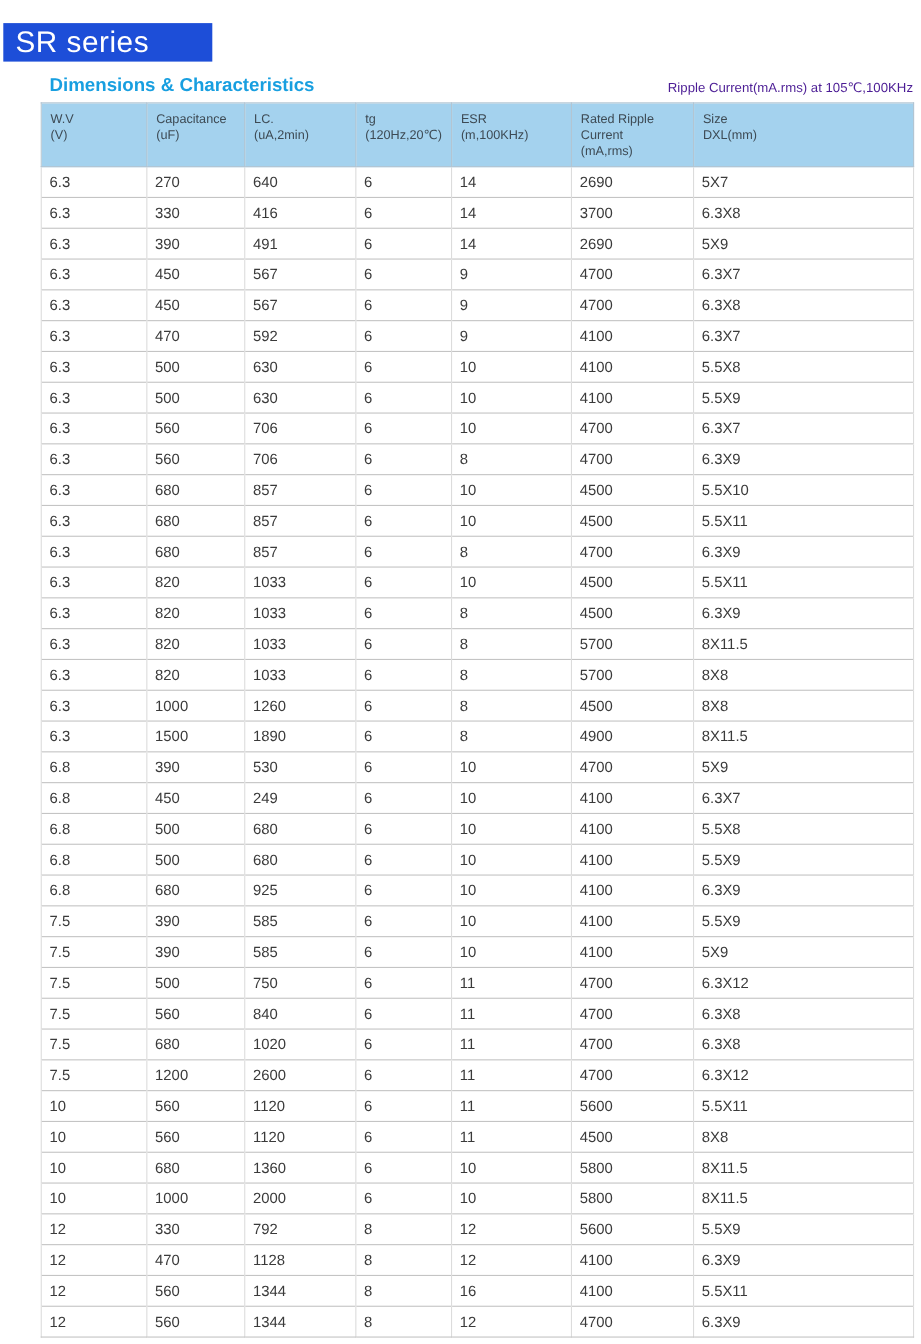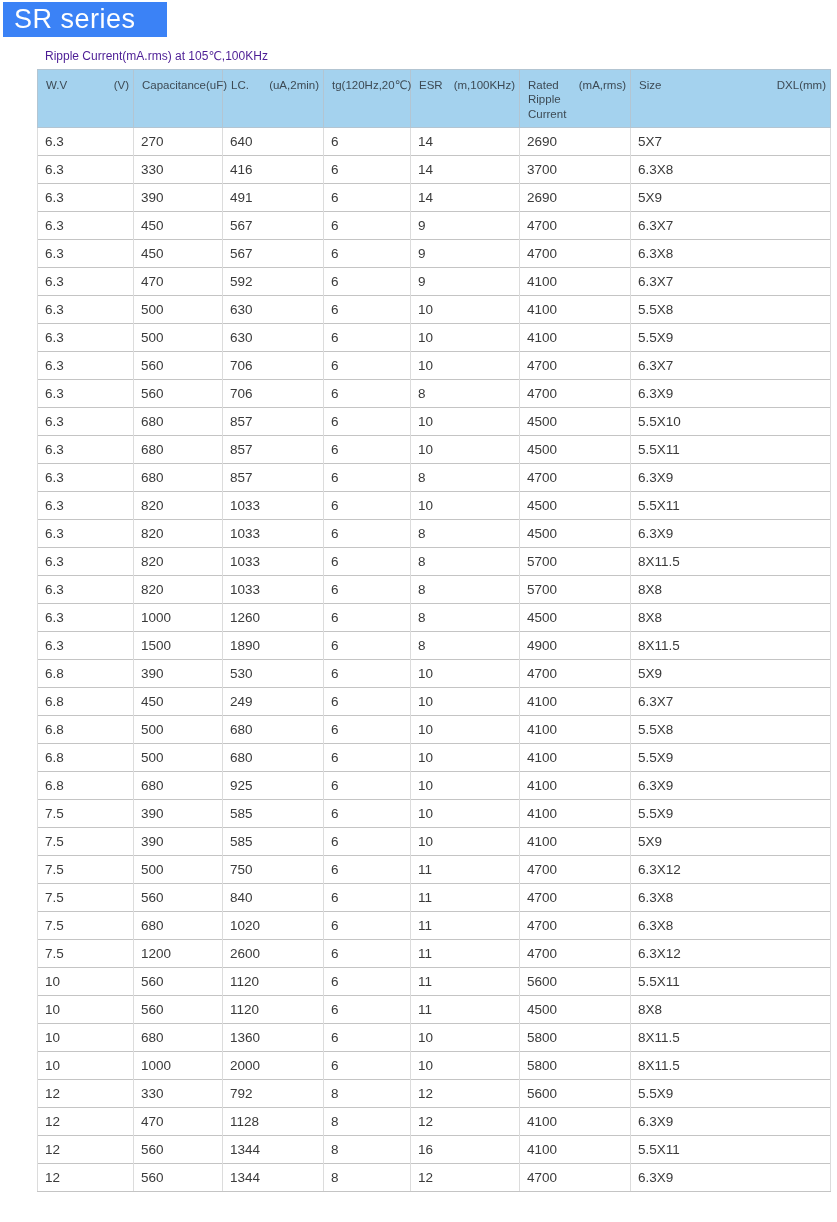--- a/index.html
+++ b/index.html
@@ -4,23 +4,23 @@
 <style>
   * { box-sizing: border-box; }
   html, body {
     margin: 0; padding: 0;
     width: 837px; height: 1222px;
     background: #ffffff;
     font-family: "Liberation Sans", "DejaVu Sans", sans-serif;
     overflow: hidden;
   }
   .series-banner {
-    margin: 2px 0 0 3px;
-    width: 164px; height: 35px;
-    background: #3b82f6;
+    margin: 21px 0 0 3px;
+    width: 190px; height: 35px;
+    background: #1d4ed8;
     color: #ffffff;
     font-size: 27px;
     line-height: 34px;
     padding-left: 11px;
     letter-spacing: 0.5px;
   }
   .section-row {
     display: flex;
     justify-content: space-between;
     align-items: flex-end;
@@ -53,22 +53,21 @@
     background: #A4D2EE;
     height: 57px;
     padding: 0;
     border: 1px solid #b3c5d2;
     font-weight: normal;
     text-align: left;
     vertical-align: top;
   }
   .th-inner {
     display: flex;
-    flex-direction: row;
-    justify-content: space-between;
+    flex-direction: column;
     height: 100%;
     padding: 8px 4px 6px 8px;
     font-size: 11.5px;
     color: #3d4a54;
     line-height: 1.25;
   }
   tbody td {
     height: 28px;
     font-size: 13.5px;
     color: #3a3a3a;
@@ -81,20 +80,21 @@
     vertical-align: middle;
   }
   tbody tr:last-child td { border-bottom: 1px solid #c4c4c4; }
 </style>
 </head>
 <body>
 
 <div class="series-banner">SR series</div>
 
 <div class="section-row">
+  <div class="section-title">Dimensions &amp; Characteristics</div>
   <div class="ripple-note">Ripple Current(mA.rms) at 105℃,100KHz</div>
 </div>
 
 <table class="spec-table">
   <colgroup>
     <col class="c1">
       <col class="c2">
       <col class="c3">
       <col class="c4">
     <col class="c5">

